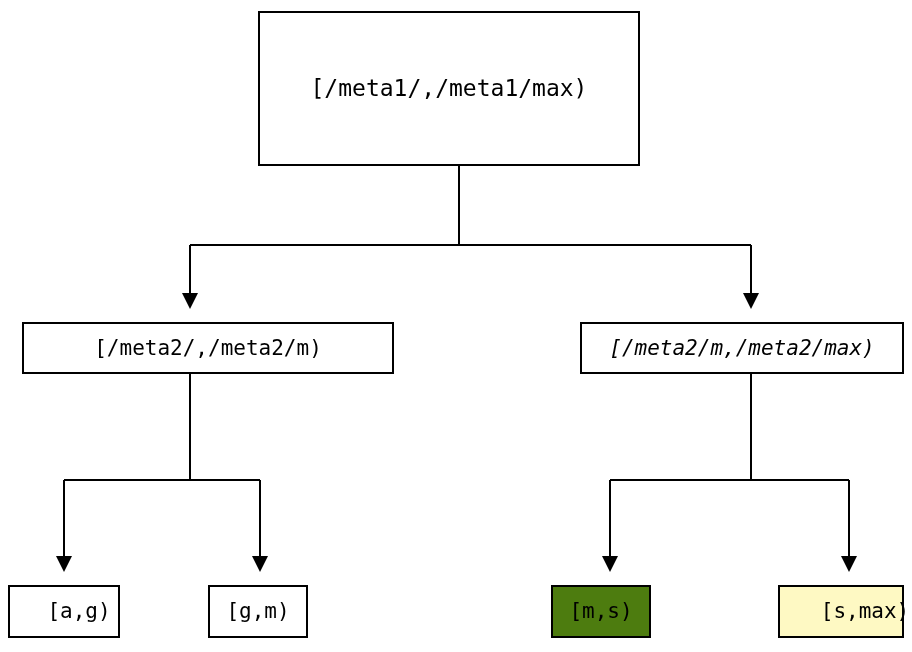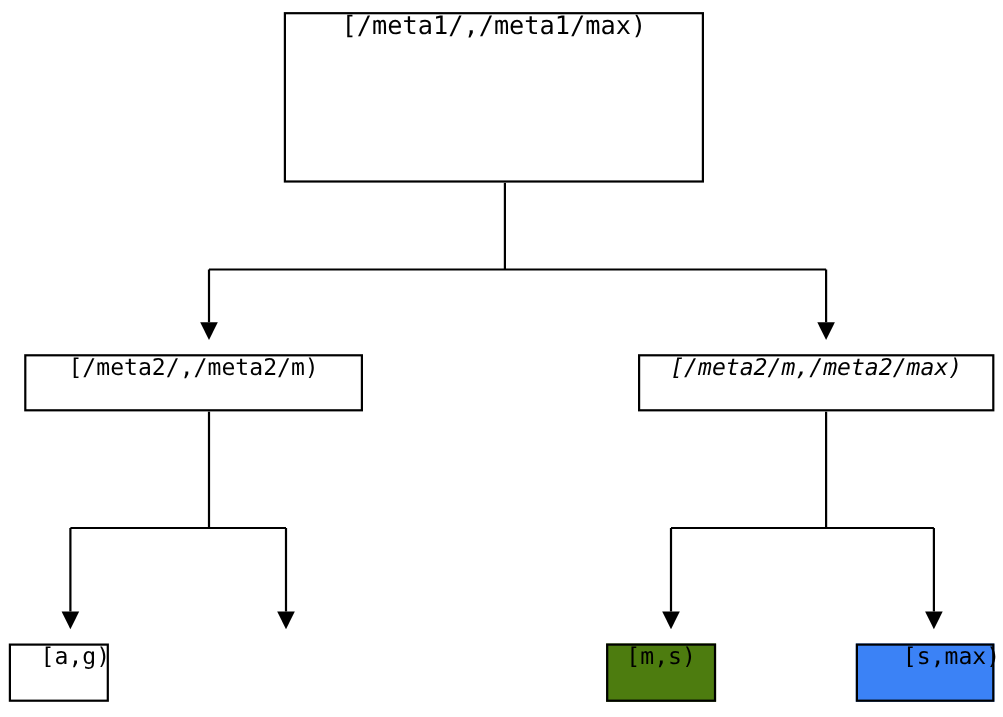--- a/index.html
+++ b/index.html
@@ -25,20 +25,21 @@
     width: 912px;
     height: 652px;
     pointer-events: none;
   }
   .node-box {
     position: absolute;
     box-sizing: border-box;
     background: #ffffff;
     border: 2px solid #7f1d1d;
     display: flex;
+    align-items: center;
     justify-content: center;
     color: #000000;
     white-space: pre;
     letter-spacing: 0px;
   }
   .node-label {
     display: block;
     white-space: pre;
     line-height: 1;
   }
@@ -47,36 +48,36 @@
     left: 258px;
     top: 11px;
     width: 382px;
     height: 155px;
     font-size: 23px;
   }
   
   #node-meta2-low {
     left: 22px;
     top: 322px;
-    width: 308px;
+    width: 372px;
     height: 52px;
     font-size: 21px;
   }
   #node-meta2-high {
     left: 580px;
     top: 322px;
     width: 324px;
     height: 52px;
     font-size: 21px;
   }
   
   #node-leaf-ag {
     left: 8px;
     top: 585px;
-    width: 91px;
+    width: 112px;
     height: 53px;
     font-size: 21px;
     padding-left: 30px;
   }
   #node-leaf-gm {
     left: 208px;
     top: 585px;
     width: 100px;
     height: 53px;
     font-size: 21px;
@@ -137,22 +138,25 @@
   </div>
 
   <div class="node-box" id="node-meta2-high" style="border-color: rgb(0, 0, 0); background: rgb(255, 255, 255); color: rgb(0, 0, 0); font-style: italic;">
     <span class="node-label">[/meta2/m,/meta2/max)</span>
   </div>
 
   <div class="node-box" id="node-leaf-ag" style="border-color: rgb(0, 0, 0); background: rgb(255, 255, 255); color: rgb(0, 0, 0);">
     <span class="node-label">[a,g)</span>
   </div>
 
+  <div class="node-box" id="node-leaf-gm" style="border-color: rgb(0, 0, 0); background: rgb(255, 255, 255); color: rgb(0, 0, 0);">
+    <span class="node-label">[g,m)</span>
+  </div>
 
   <div class="node-box" id="node-leaf-ms" style="border-color: rgb(0, 0, 0); background: #4d7c0f; color: rgb(0, 0, 0);">
     <span class="node-label">[m,s)</span>
   </div>
 
-  <div class="node-box" id="node-leaf-smax" style="border-color: rgb(0, 0, 0); background: #3b82f6; color: rgb(0, 0, 0); padding-left: 48px;">
+  <div class="node-box" id="node-leaf-smax" style="border-color: rgb(0, 0, 0); background: #fef9c3; color: rgb(0, 0, 0); padding-left: 48px;">
     <span class="node-label">[s,max)</span>
   </div>
 
 </div>
 
 </body></html>

